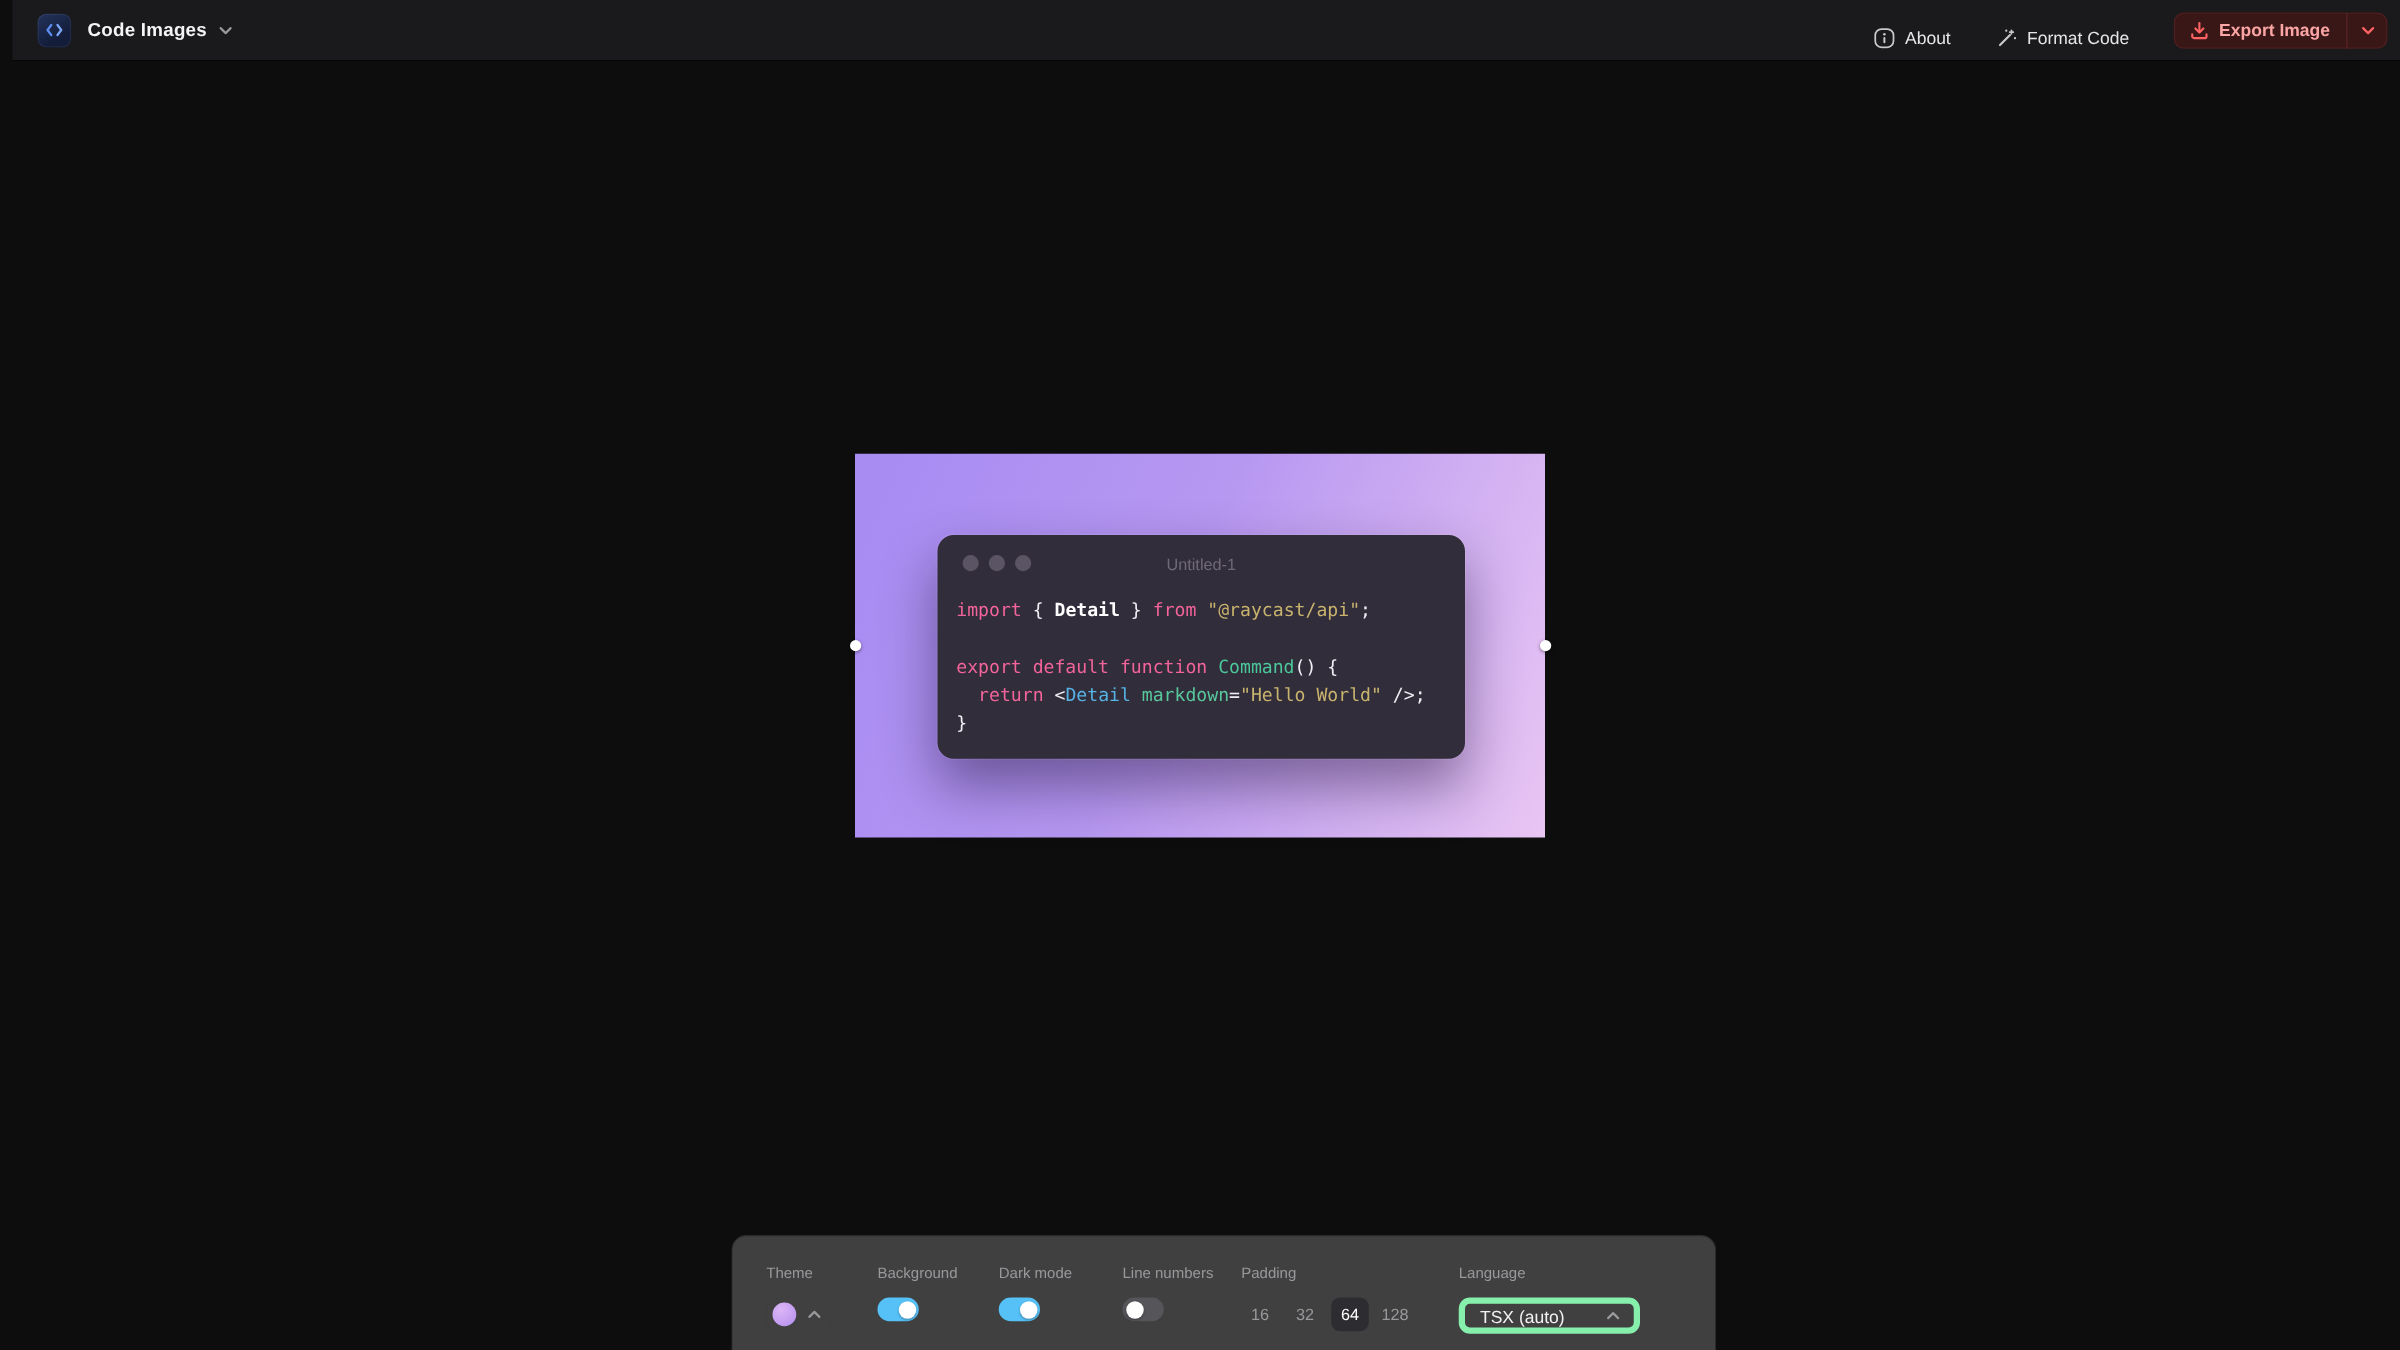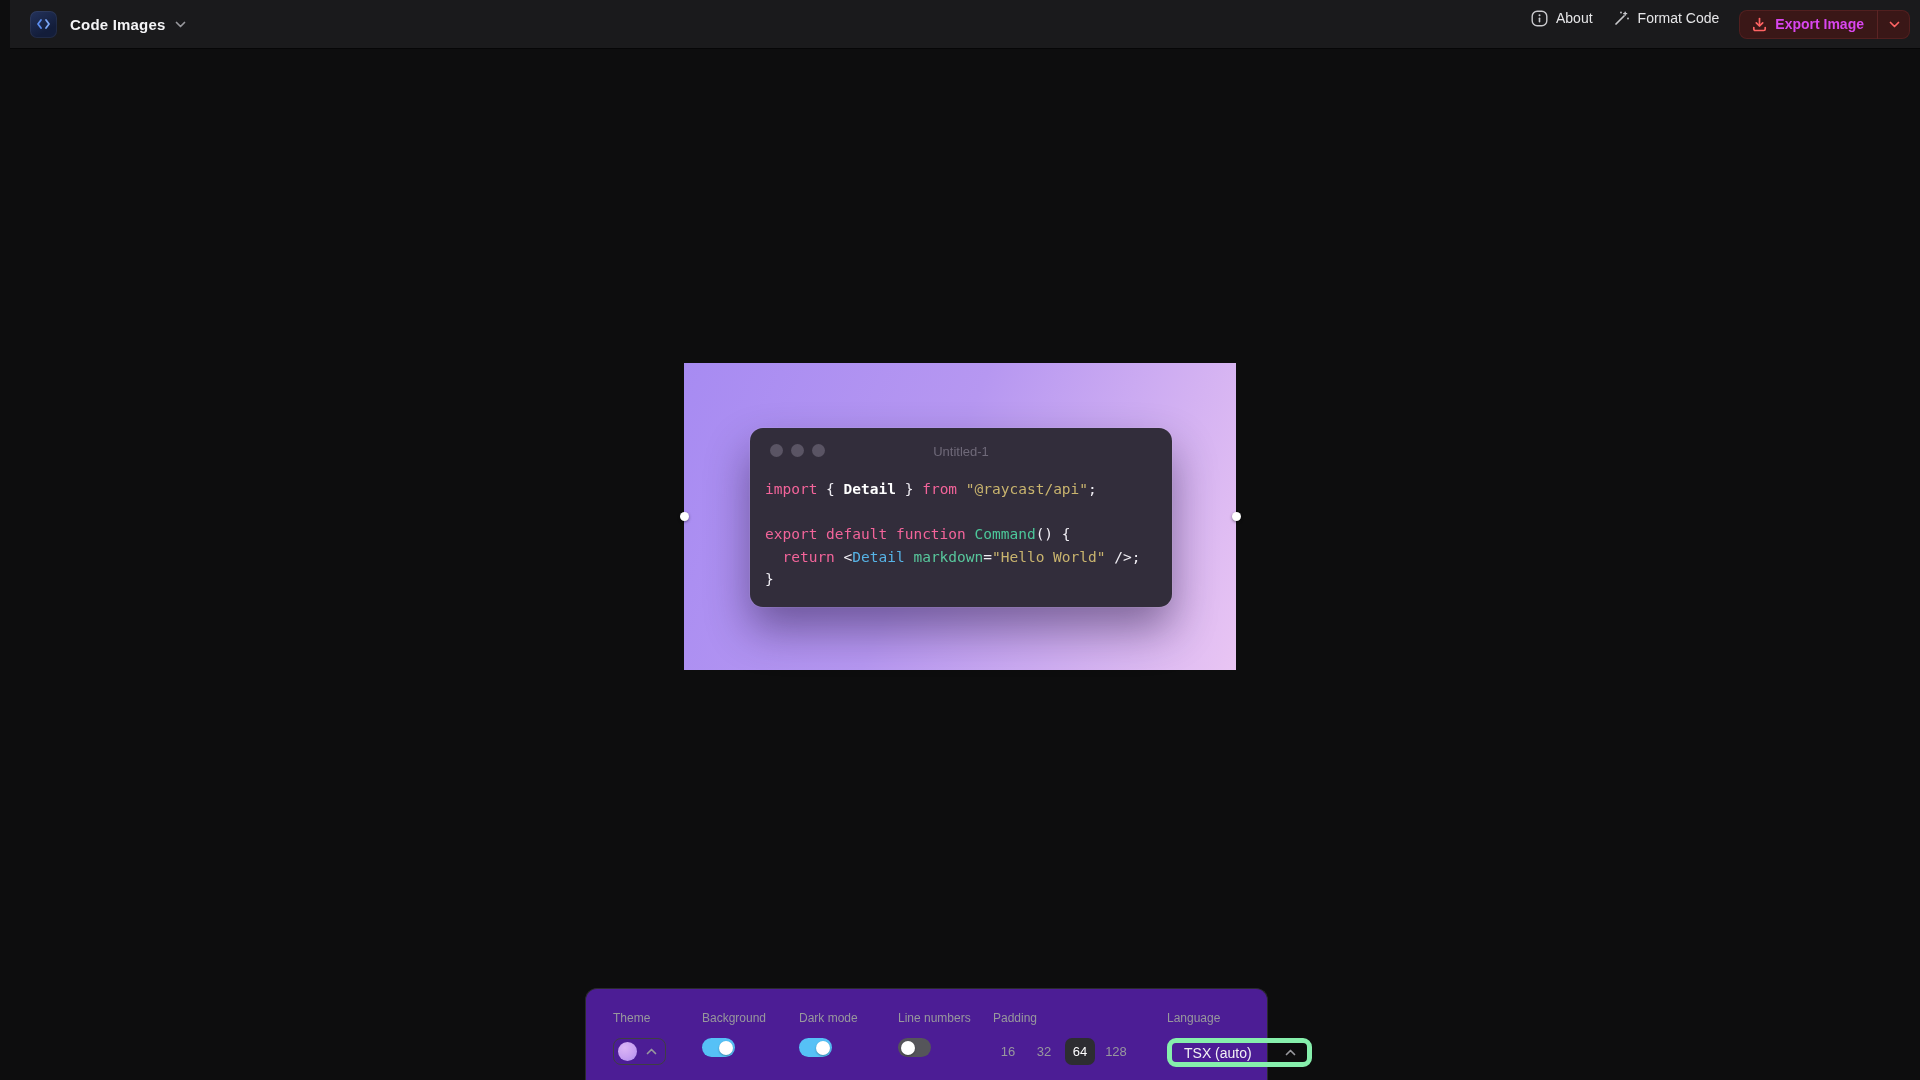--- a/index.html
+++ b/index.html
@@ -10,28 +10,28 @@
   
   .topbar { position:absolute; top:0; left:10px; width:1920px; height:49px;
     background:#1a1a1c; border-bottom:1px solid #060607;
     display:flex; align-items:center; padding:0 20px; }
   .logo { width:27px; height:27px; border-radius:7px;
     background:linear-gradient(150deg,#24335c 0%,#131d3a 70%);
     display:flex; align-items:center; justify-content:center; margin-right:13px;
     box-shadow:inset 0 0 0 1px rgba(255,255,255,0.06); }
   .app-title { color:#f4f4f6; font-size:15px; font-weight:700; letter-spacing:.2px; }
   .title-chevron { margin-left:9px; display:flex; }
-  .top-right { margin-left:auto; display:flex; align-items:flex-start; gap:20px; }
+  .top-right { margin-left:auto; display:flex; align-items:flex-end; gap:36px; }
   .top-link { display:flex; align-items:center; gap:8px; color:#e6e6e8;
     font-size:14px; font-weight:500; cursor:pointer; }
   .export-btn { display:flex; align-items:stretch; height:29px; border-radius:8px;
     background:#3a1717; overflow:hidden; cursor:pointer;
     box-shadow:inset 0 0 0 1px rgba(255,90,90,0.12); }
   .export-main { display:flex; align-items:center; gap:8px; padding:13px 13px;
-    color:#d946ef; font-size:14px; font-weight:600; }
+    color:#fca5a5; font-size:14px; font-weight:600; }
   .export-divider { width:1px; background:#5b2424; }
   .export-caret { width:32px; display:flex; align-items:center; justify-content:center; }
 
   
   .frame { position:absolute; left:684px; top:363px; width:552px; height:307px;
     background:linear-gradient(113deg,#a78bf2 0%,#b697f1 45%,#e9c5f3 100%); }
   .handle { position:absolute; width:9px; height:9px; border-radius:50%;
     background:#ffffff; box-shadow:0 1px 3px rgba(0,0,0,.45); cursor:ew-resize; }
   .handle-left  { left:-4.5px; top:149px; }
   .handle-right { right:-4.5px; top:149px; }
@@ -48,22 +48,22 @@
     white-space:pre; color:#f0eef4; }
   .tok-kw  { color:#f3649a; }
   .tok-fg  { color:#f0eef4; }
   .tok-fgb { color:#ffffff; font-weight:700; }
   .tok-str { color:#c9b46e; }
   .tok-fn  { color:#4cc79a; }
   .tok-tag { color:#56b3e6; }
   .tok-attr{ color:#58c79c; }
 
   
-  .panel { position:absolute; left:585px; top:988px; width:683px; height:93px;
-    background:#4c1d95; border:1px solid #2a2a2d; border-bottom:none;
+  .panel { position:absolute; left:585px; top:988px; width:788px; height:93px;
+    background:#404040; border:1px solid #2a2a2d; border-bottom:none;
     border-radius:12px 12px 0 0; }
   .group { position:absolute; top:22px; }
   .group-label { font-size:12px; font-weight:500; color:#98989d; margin-bottom:13px; display:block; }
   .g-theme { left:27px; } .g-bg { left:116px; } .g-dark { left:213px; }
   .g-lines { left:302px;margin-left:10px; } .g-pad { left:407px; } .g-lang { left:581px; }
 
   .theme-btn { width:53px; height:27px; border:1px solid #3f3f43; border-radius:8px;
     display:flex; align-items:center; justify-content:space-between;
     padding:0 8px 0 4px; cursor:pointer; background:transparent; }
   .swatch { width:19px; height:19px; border-radius:50%;

